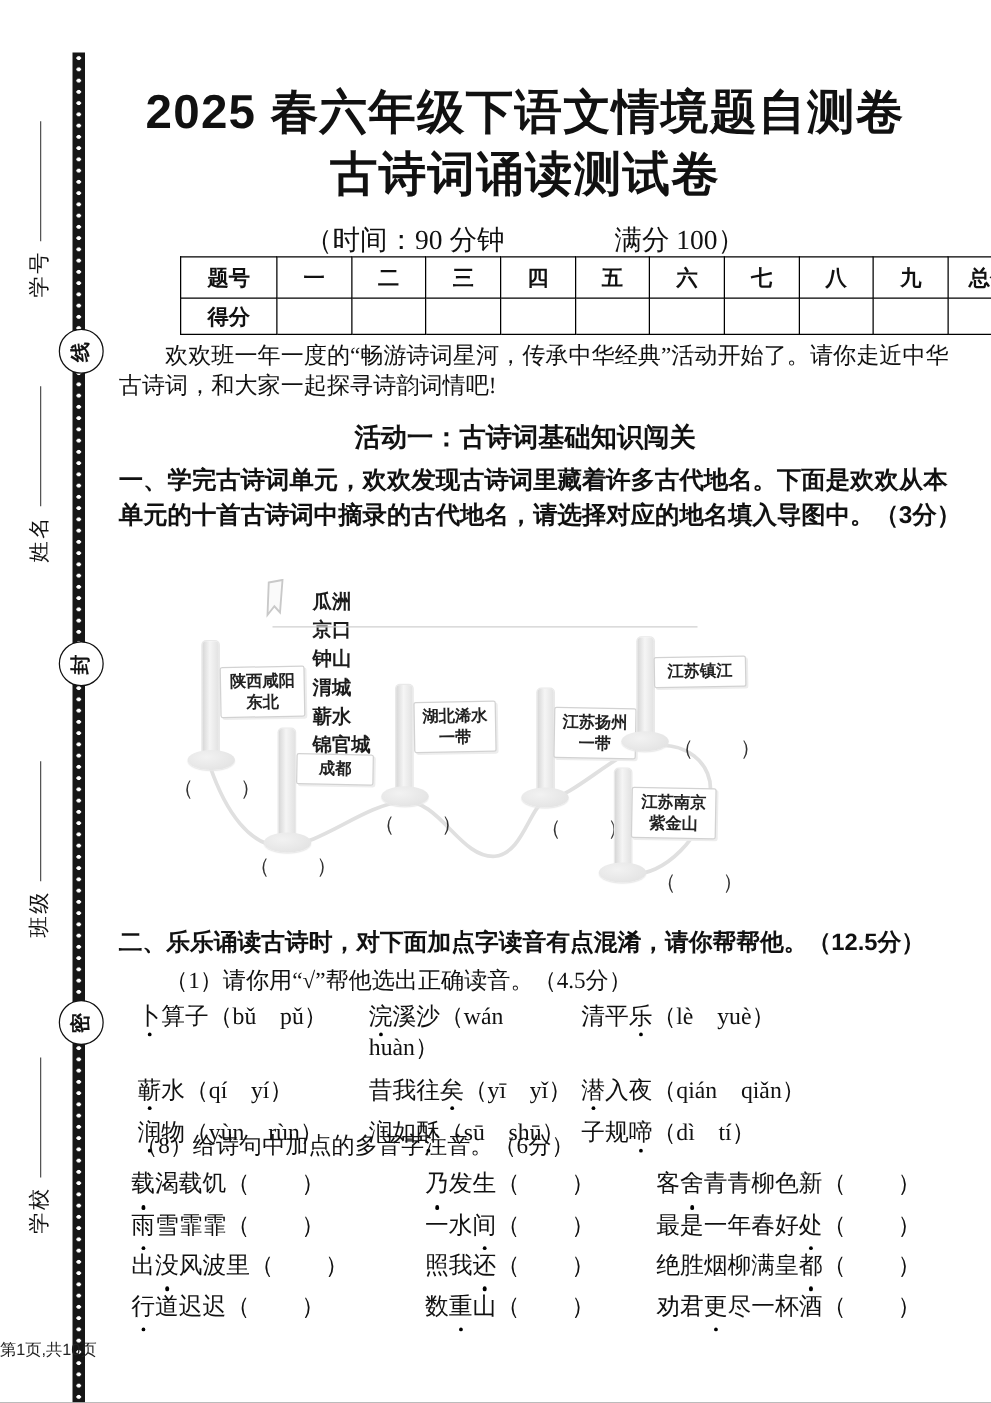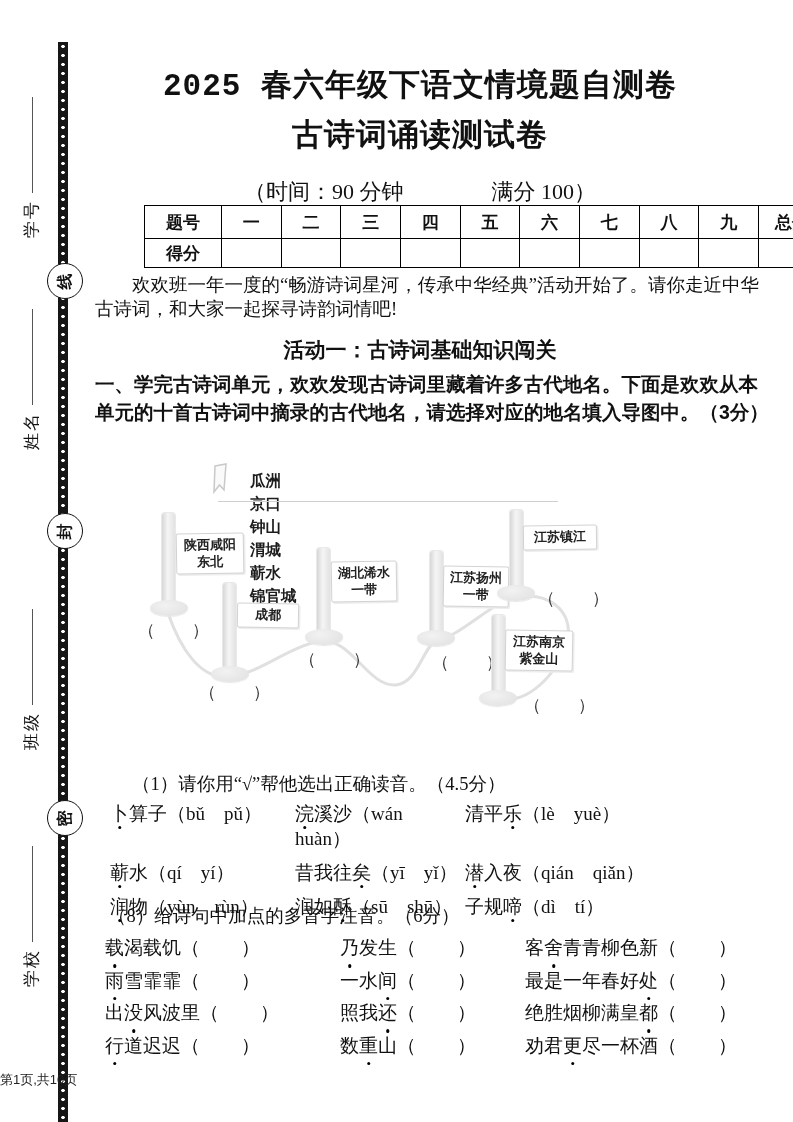--- a/index.html
+++ b/index.html
@@ -10,22 +10,22 @@
     background-image:radial-gradient(circle,#ffffff 1.6px,rgba(255,255,255,0) 1.9px);
     background-size:10px 9px;background-position:center top;}
   .seal-circle{position:absolute;left:47px;width:34px;height:34px;border:1.6px solid #111;border-radius:50%;
     background:#fff;display:flex;align-items:center;justify-content:center;z-index:3;}
   .seal-circle span{transform:rotate(-90deg);font-size:16px;font-weight:bold;}
   .side-field{position:absolute;transform-origin:0 0;transform:rotate(-90deg);display:flex;align-items:center;
     gap:7px;white-space:nowrap;}
   .side-field .sf-label{font-size:17px;letter-spacing:2px;}
   .side-field .sf-line{display:inline-block;width:96px;border-bottom:1.4px solid #555;height:1px;}
   
-  .title{position:absolute;left:90px;width:660px;text-align:center;font-family:Liberation Mono, monospace;
-    font-weight:900;font-size:31px;letter-spacing:1px;}
+  .title{position:absolute;left:90px;width:660px;text-align:center;font-family:Liberation Sans, sans-serif;
+    font-weight:900;font-size:38px;letter-spacing:1px;}
   .meta{position:absolute;left:90px;width:660px;text-align:center;font-size:22px;}
   
   table.score{position:absolute;left:144px;top:205px;width:682px;border-collapse:collapse;table-layout:fixed;}
   table.score td{border:1.7px solid #000;text-align:center;font-size:17px;
     font-family:"Liberation Sans","DejaVu Sans",sans-serif;font-weight:bold;}
   table.score tr:first-child td{height:30px;}
   table.score tr:last-child td{height:26px;}
   
   .intro{position:absolute;left:95px;top:273px;width:672px;font-size:18.5px;line-height:24px;text-indent:2em;}
   .act-heading{position:absolute;left:90px;top:336px;width:660px;text-align:center;font-size:21px;font-weight:900;
@@ -190,20 +190,21 @@
     <div class="base" style="left:397px;top:132px;"></div>
     <div class="flag" style="left:423px;top:72px;width:64px;transform:rotate(-1deg);">江苏镇江</div>
     <div class="map-blank" style="left:438px;top:134px;">（　　）</div>
 
     <div class="pole" style="left:392px;top:162px;height:84px;"></div>
     <div class="base" style="left:379px;top:237px;"></div>
     <div class="flag" style="left:405px;top:177px;width:58px;transform:rotate(1deg);">江苏南京紫金山</div>
     <div class="map-blank" style="left:424px;top:241px;">（　　）</div>
   </div>
 
+  <div class="q-stem q2">二、乐乐诵读古诗时，对下面加点字读音有点混淆，请你帮帮他。（12.5分）</div>
   <div class="part-label" style="top:771px;margin-left:24px;">（1）请你用“√”帮他选出正确读音。（4.5分）</div>
 
   <div class="p1-grid">
     <div><span></span><span class="dt">卜</span><span>算子</span><span>（bǔ　pǔ）</span></div>
     <div><span></span><span class="dt">浣</span><span>溪沙</span><span>（wán　huàn）</span></div>
     <div><span>清平</span><span class="dt">乐</span><span></span><span>（lè　yuè）</span></div>
     <div><span></span><span class="dt">蕲</span><span>水</span><span>（qí　yí）</span></div>
     <div><span>昔我往</span><span class="dt">矣</span><span></span><span>（yī　yǐ）</span></div>
     <div><span></span><span class="dt">潜</span><span>入夜</span><span>（qián　qiǎn）</span></div>
     <div><span></span><span class="dt">润</span><span>物</span><span>（yùn　rùn）</span></div>

